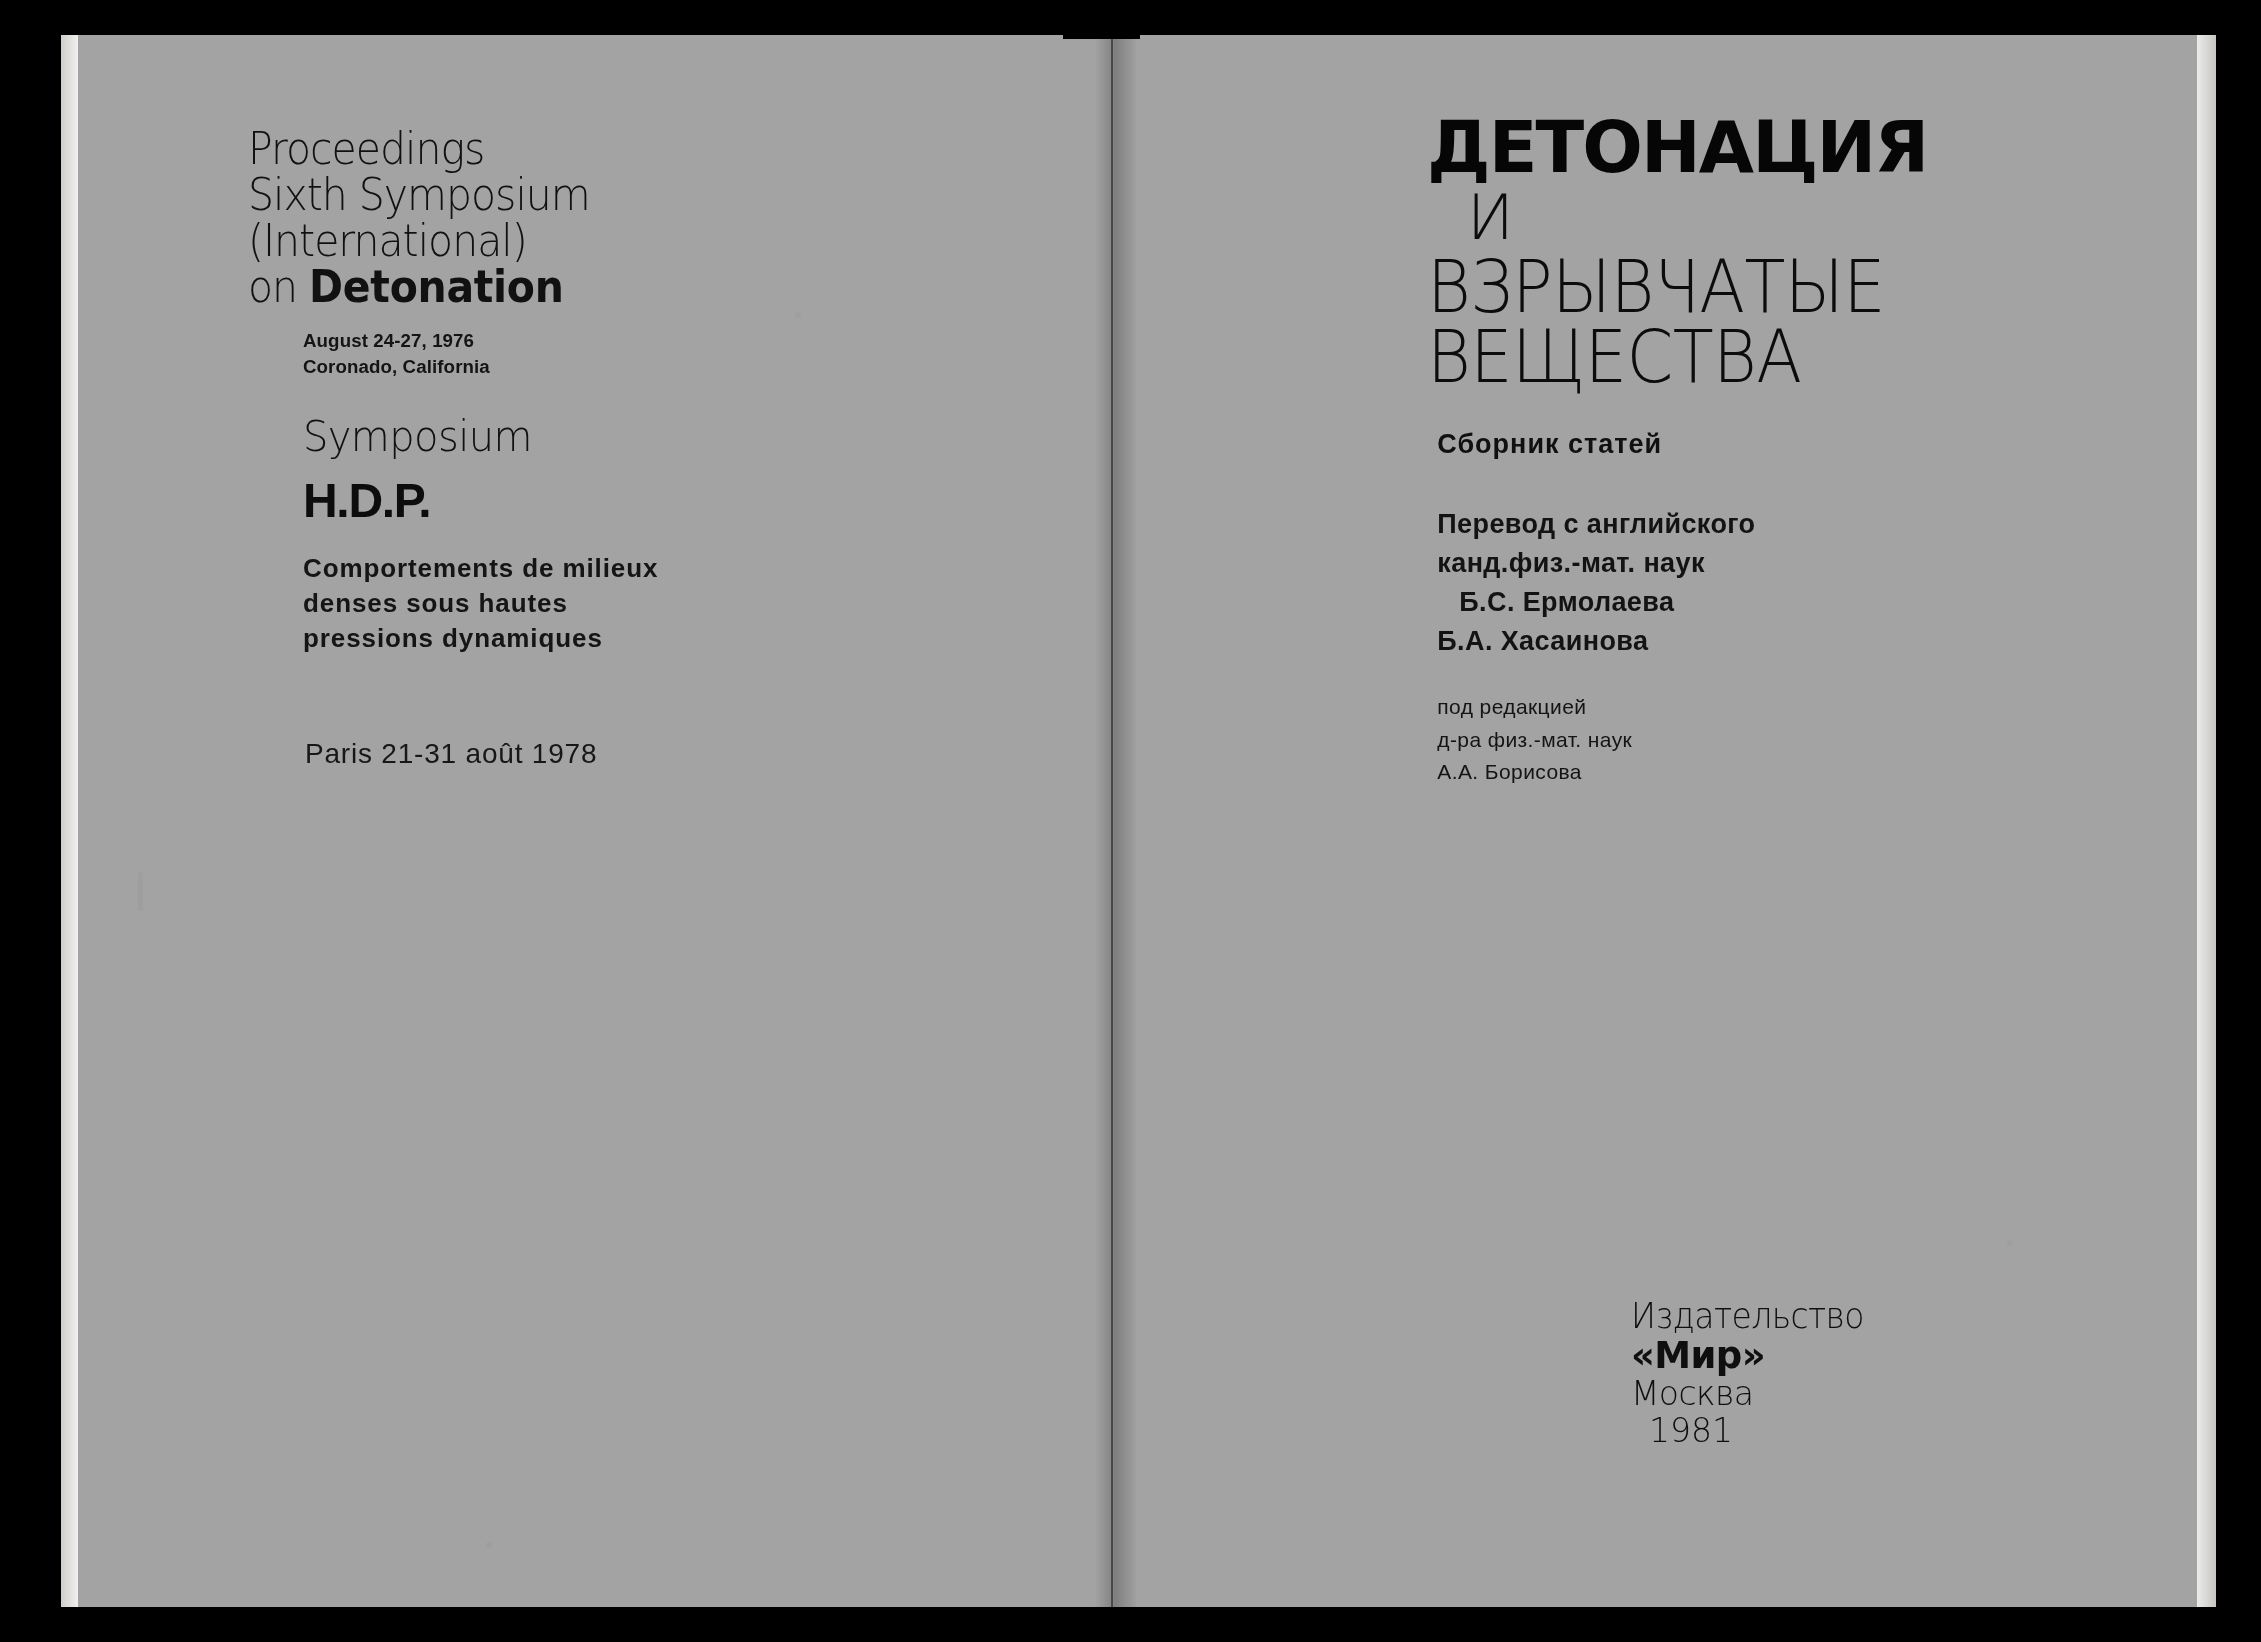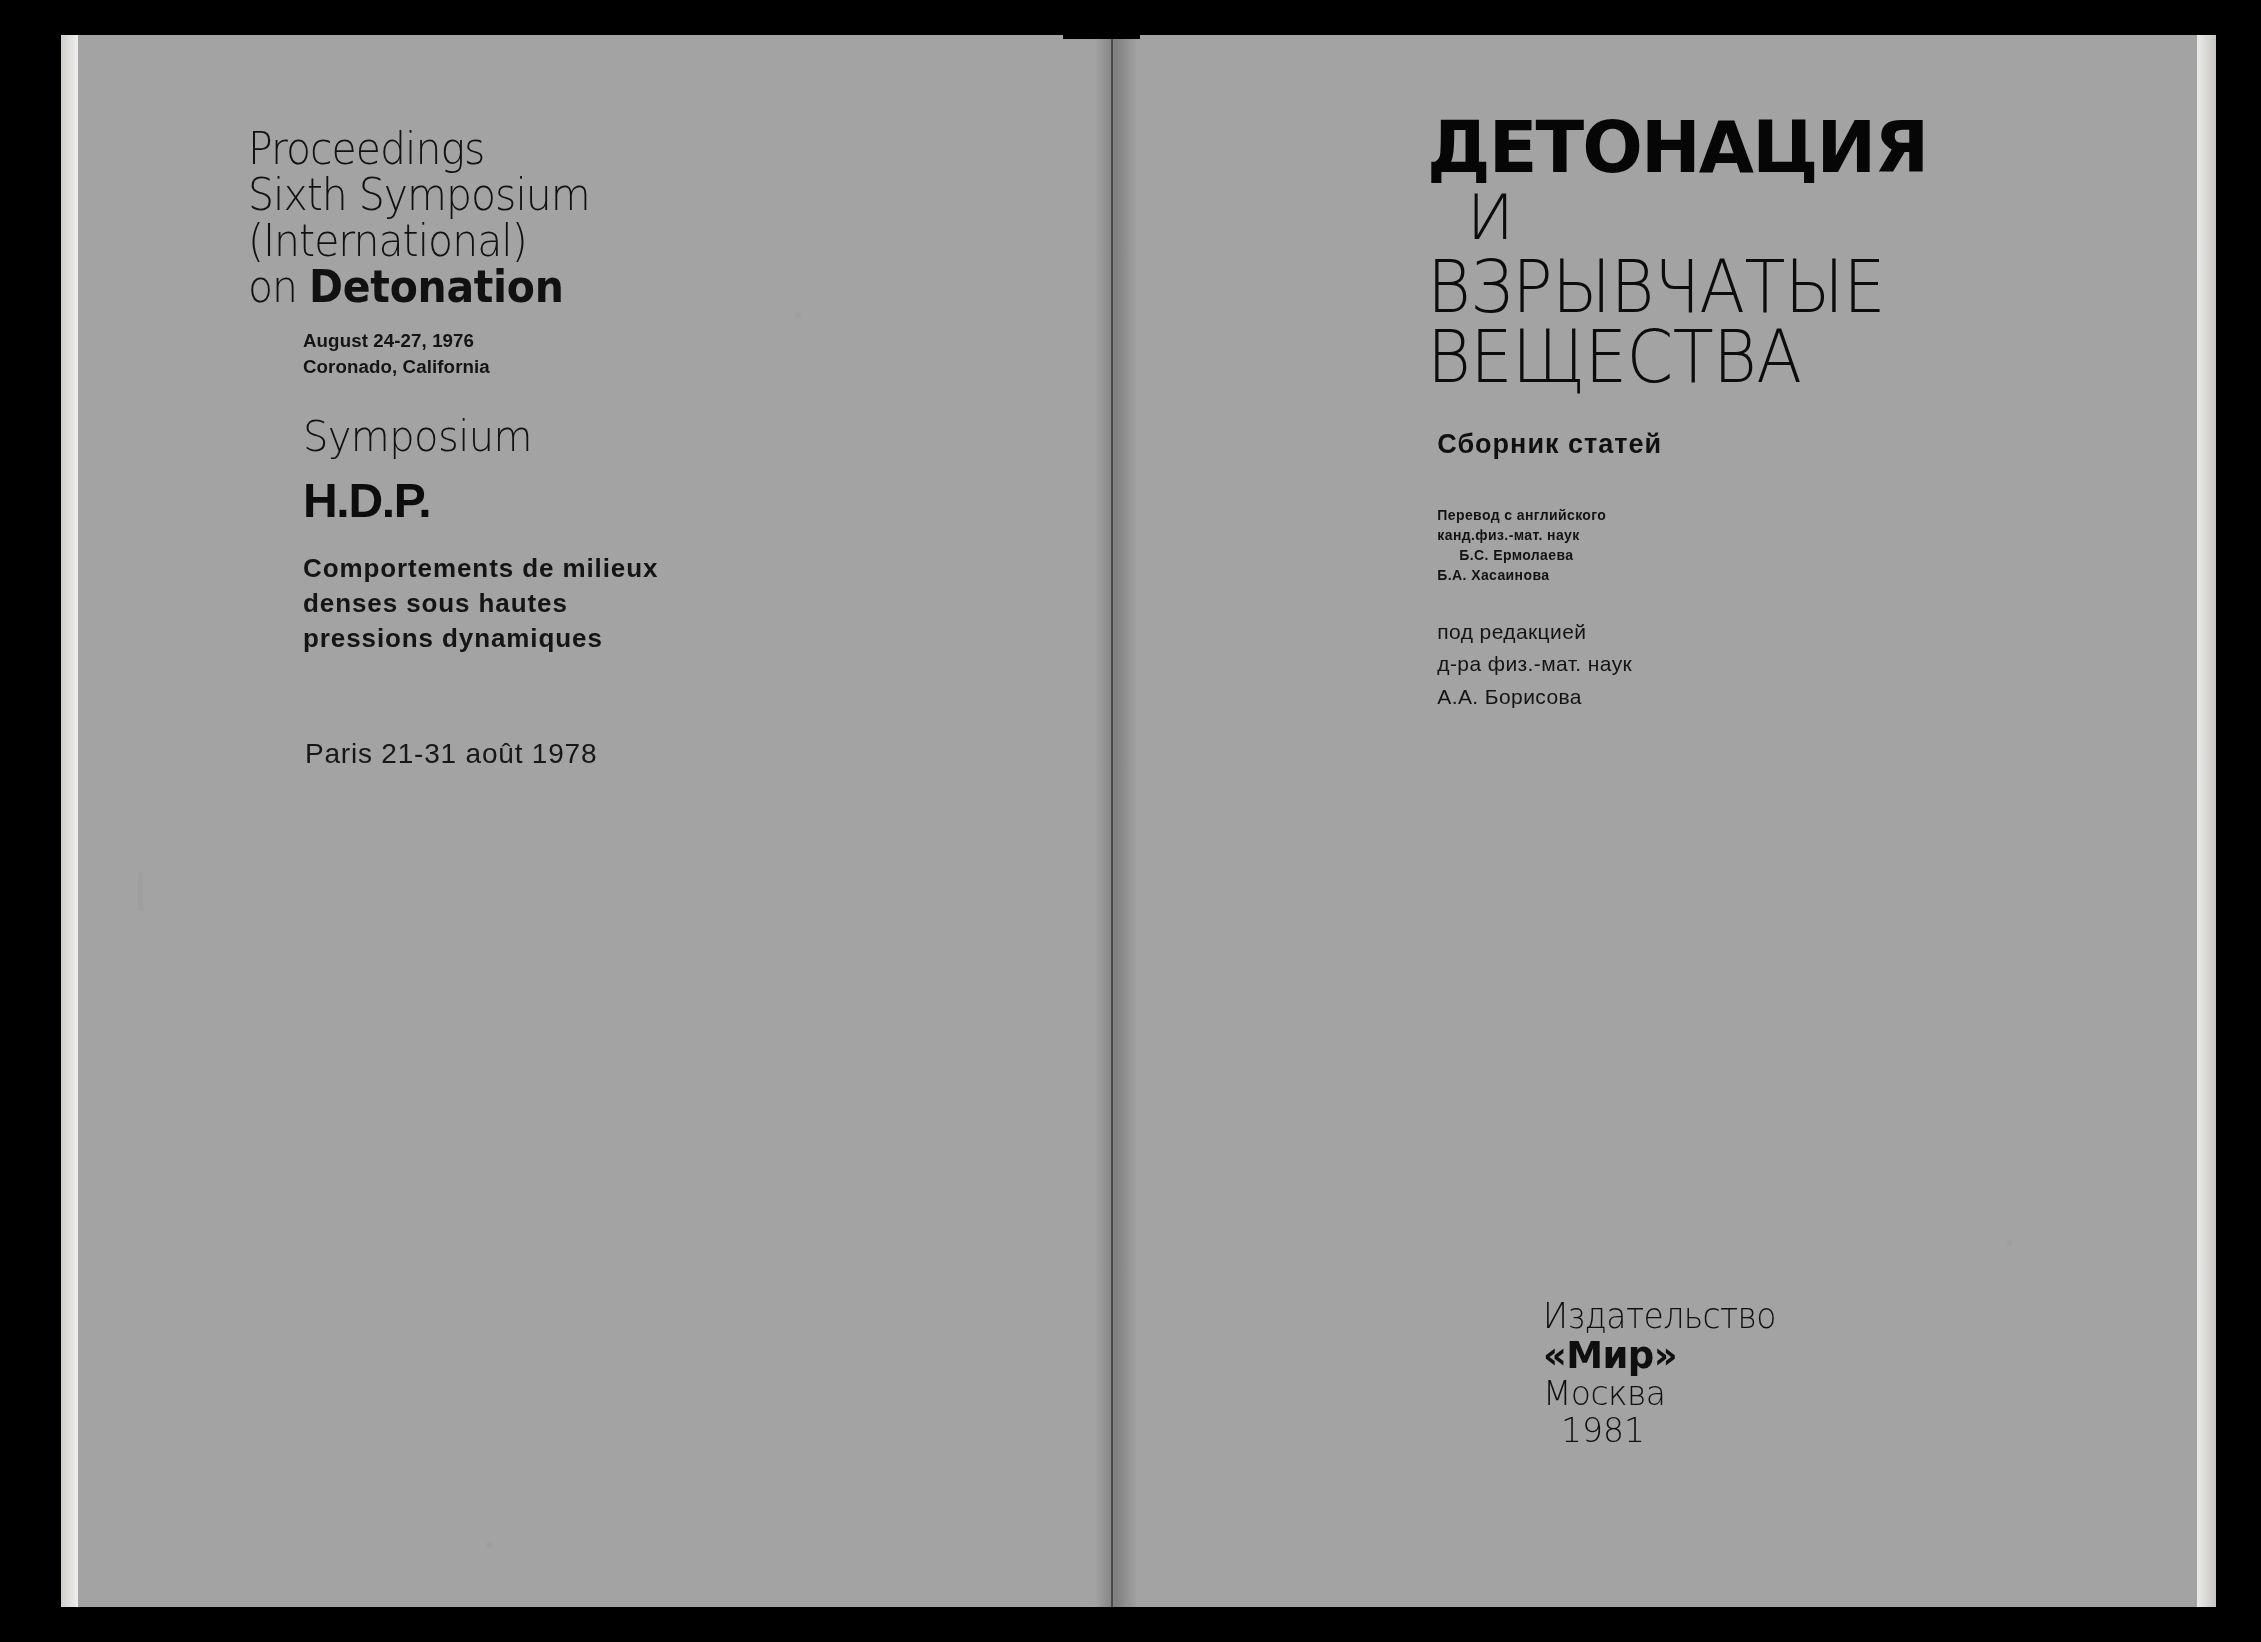--- a/index.html
+++ b/index.html
@@ -218,21 +218,21 @@
     font-size: 27px;
     letter-spacing: 1px;
     color: #101010;
   }
 
   #ru-credits {
     margin-top: 45px;
     margin-left: 10.3px;
     font-family: "Liberation Sans", sans-serif;
     font-weight: 600;
-    font-size: 14px;
+    font-size: 27px;
     line-height: 1.45;
     letter-spacing: 0.4px;
     color: #131313;
   }
   #ru-credits .indent {
     display: block;
     padding-left: 22px;
   }
   #ru-editor {
     margin-top: 30px;
@@ -240,21 +240,21 @@
     font-family: "Liberation Sans", sans-serif;
     font-weight: 500;
     font-size: 21px;
     line-height: 1.55;
     letter-spacing: 0.4px;
     color: #141414;
   }
 
   #publisher {
     position: absolute;
-    left: 1482px;
+    left: 1570px;
     top: 1263px;
     font-family: "DejaVu Sans", sans-serif;
     font-weight: 300;
     color: #0f0f0f;
   }
   #publisher .pub-line {
     display: block;
     white-space: nowrap;
     line-height: 1.12;
   }

